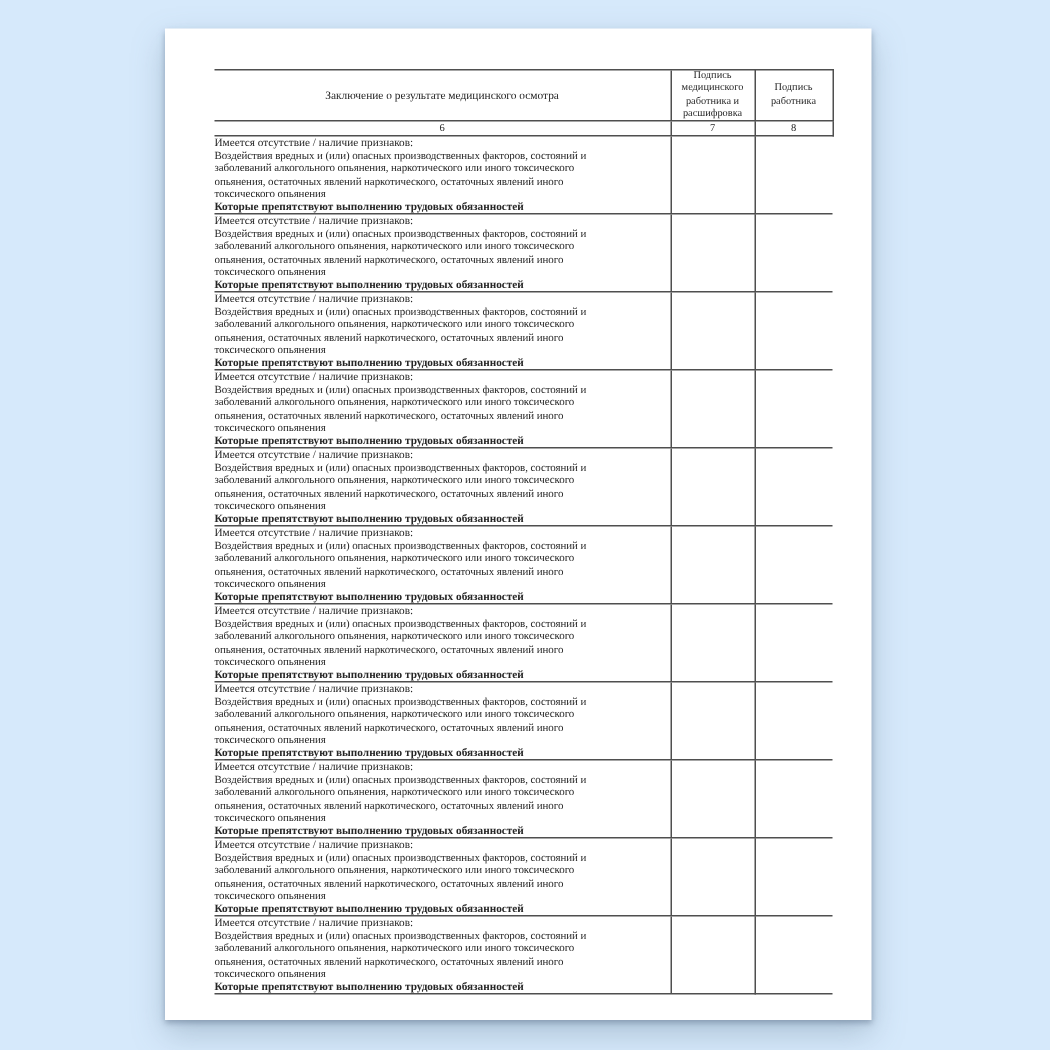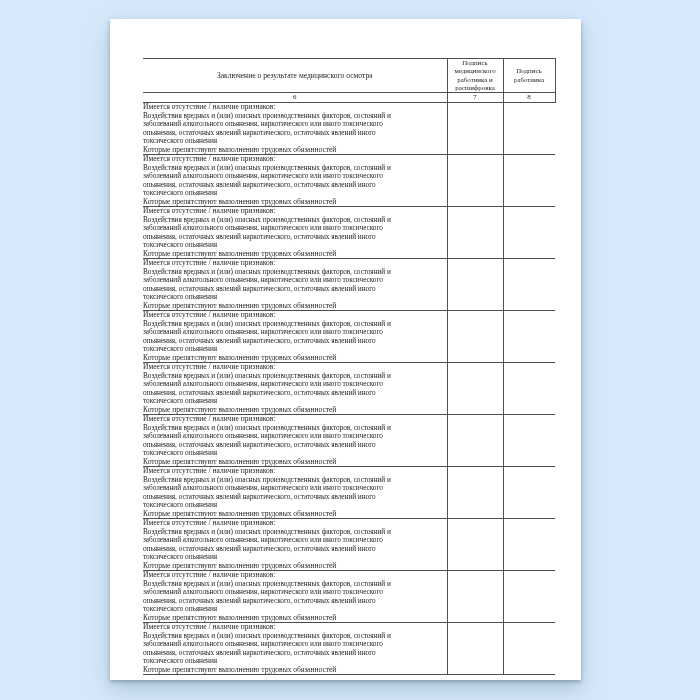--- a/index.html
+++ b/index.html
@@ -19,21 +19,20 @@
   }
   .page{
     position:absolute;left:110px;top:19px;width:471px;height:661px;
     background:var(--page);
     box-shadow:0 2px 4px rgba(90,110,135,.5), 0 9px 20px rgba(100,125,150,.35);
   }
   table.doc{
     position:absolute;left:33px;top:27px;width:412px;
     border-collapse:collapse;table-layout:fixed;
     color:var(--text);
-    margin-top:12px;
   }
   col.c6col{width:304px;}
   col.c7col{width:56px;}
   col.c8col{width:52px;}
   .doc th,.doc td{
     padding:0;margin:0;font-weight:normal;vertical-align:middle;
     border-bottom:1px solid var(--border);
   }
   .doc thead th{border-top:1px solid var(--border);}
   
@@ -42,21 +41,21 @@
   .edge-right{border-right:1px solid var(--border);}
   .h-row th{height:34px;}
   .h-conclusion{font-size:7.6px;text-align:center;line-height:9px;}
   .h-medic,.h-worker{font-size:6.9px;line-height:8.3px;text-align:center;}
   .h-medic{vertical-align:bottom;}
   .num-row td{height:10px;font-size:7px;line-height:9px;text-align:center;}
   .block-row td{height:51px;vertical-align:top;}
   .c6{padding-left:2px;padding-right:1px;}
   .t-title{font-weight:normal;font-size:7.5px;line-height:8.5px;white-space:nowrap;}
   .t-body{font-size:7.3px;line-height:8.5px;white-space:nowrap;letter-spacing:-0.05px;}
-  .t-footer{font-weight:normal;font-size:7.5px;line-height:8.5px;white-space:nowrap;}
+  .t-footer{font-weight:bold;font-size:7.5px;line-height:8.5px;white-space:nowrap;}
 </style>
 </head>
 <body>
 
 <div class="page">
   <table class="doc">
     <colgroup>
       <col class="c6col">
         <col class="c7col">
         <col class="c8col">

